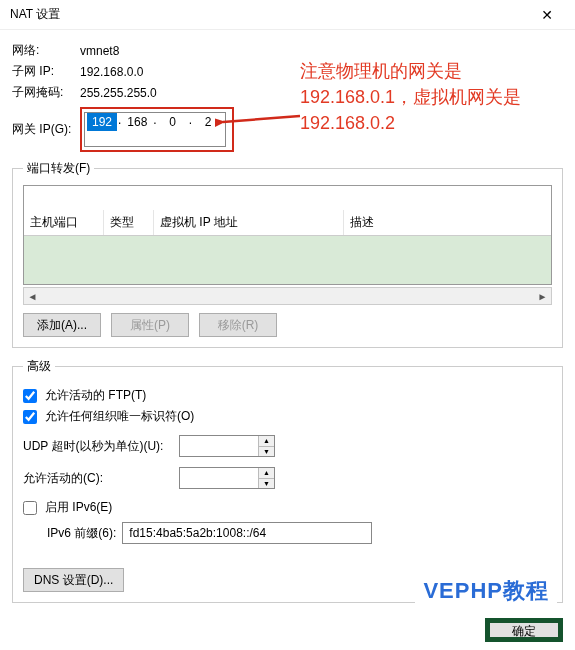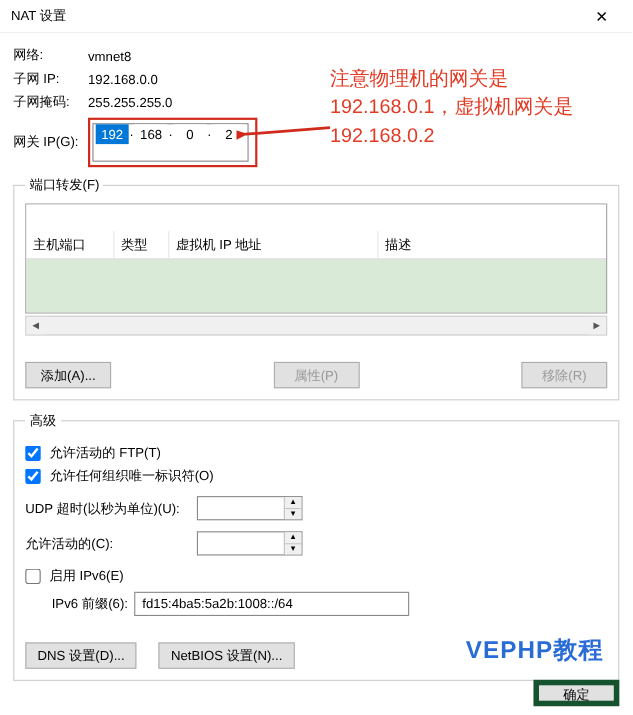--- a/index.html
+++ b/index.html
@@ -109,21 +109,21 @@
     width: 17px;
     height: 16px;
     display: flex;
     align-items: center;
     justify-content: center;
     background: #f0f0f0;
     font-size: 10px;
     color: #555;
     cursor: pointer;
   }
-  .btn-row { display: flex; justify-content: space-between; gap: 10px; margin-top: 24px; }
+  .btn-row { display: flex; justify-content: flex-start; gap: 10px; margin-top: 8px; }
   .btn {
     min-width: 78px;
     height: 24px;
     border: 1px solid #adadad;
     background: #e1e1e1;
     font-size: 12px;
     font-family: inherit;
     cursor: pointer;
     padding: 0 10px;
   }
@@ -319,21 +319,20 @@
       <span>启用 IPv6(E)</span>
     </label>
 
     <div class="ipv6-row">
       <span>IPv6 前缀(6):</span>
       <input type="text" value="fd15:4ba5:5a2b:1008::/64" style="">
     </div>
 
     <div class="btn-row2">
       <button class="btn">DNS 设置(D)...</button>
-      <button class="btn">NetBIOS 设置(N)...</button>
     </div>
   </fieldset>
 
 </div>
 
 <div class="annotation">注意物理机的网关是192.168.0.1，虚拟机网关是192.168.0.2</div>
 
 <svg class="arrow-svg" width="90" height="30">
   <defs>
     <marker id="ah" markerWidth="10" markerHeight="8" refX="1" refY="4" orient="auto">

